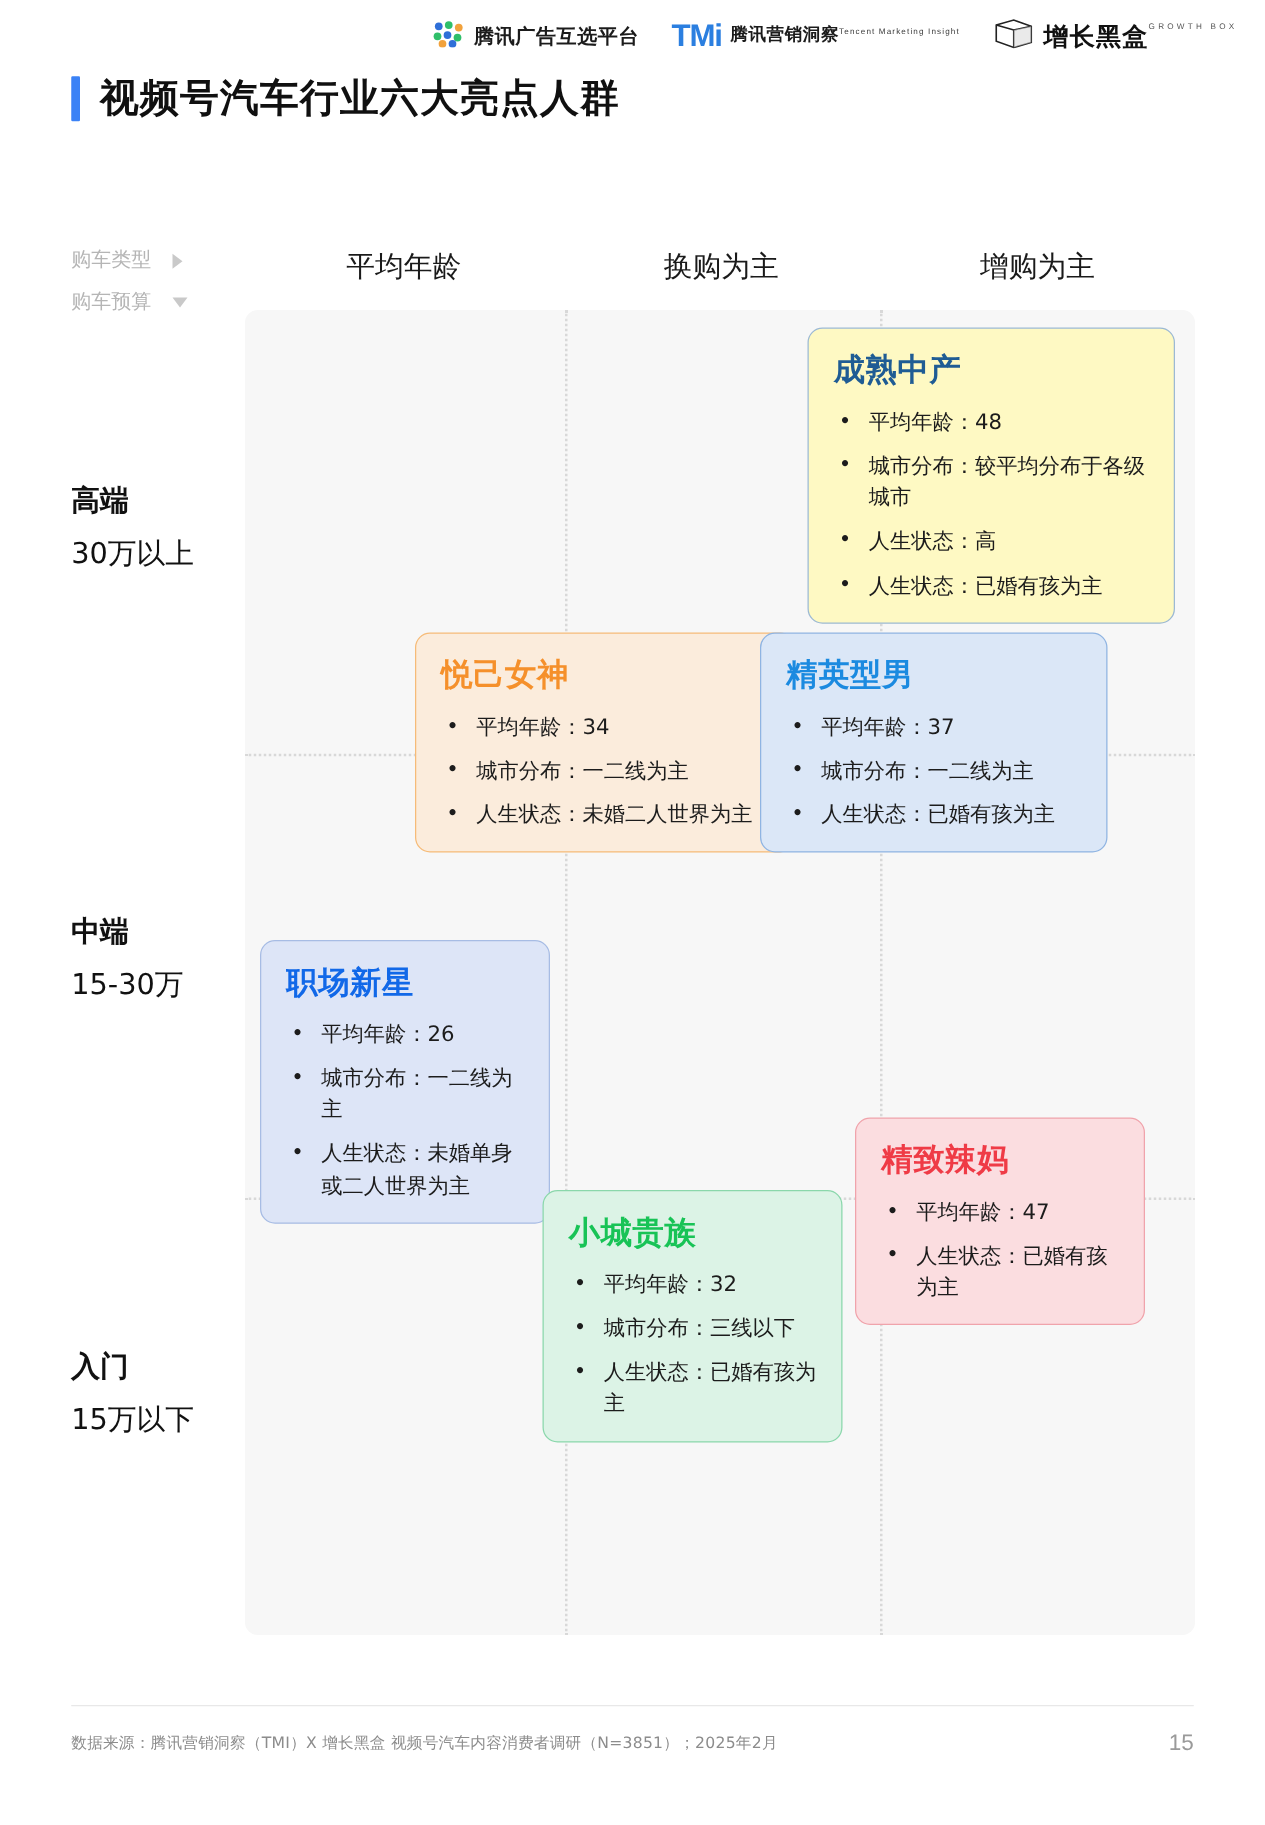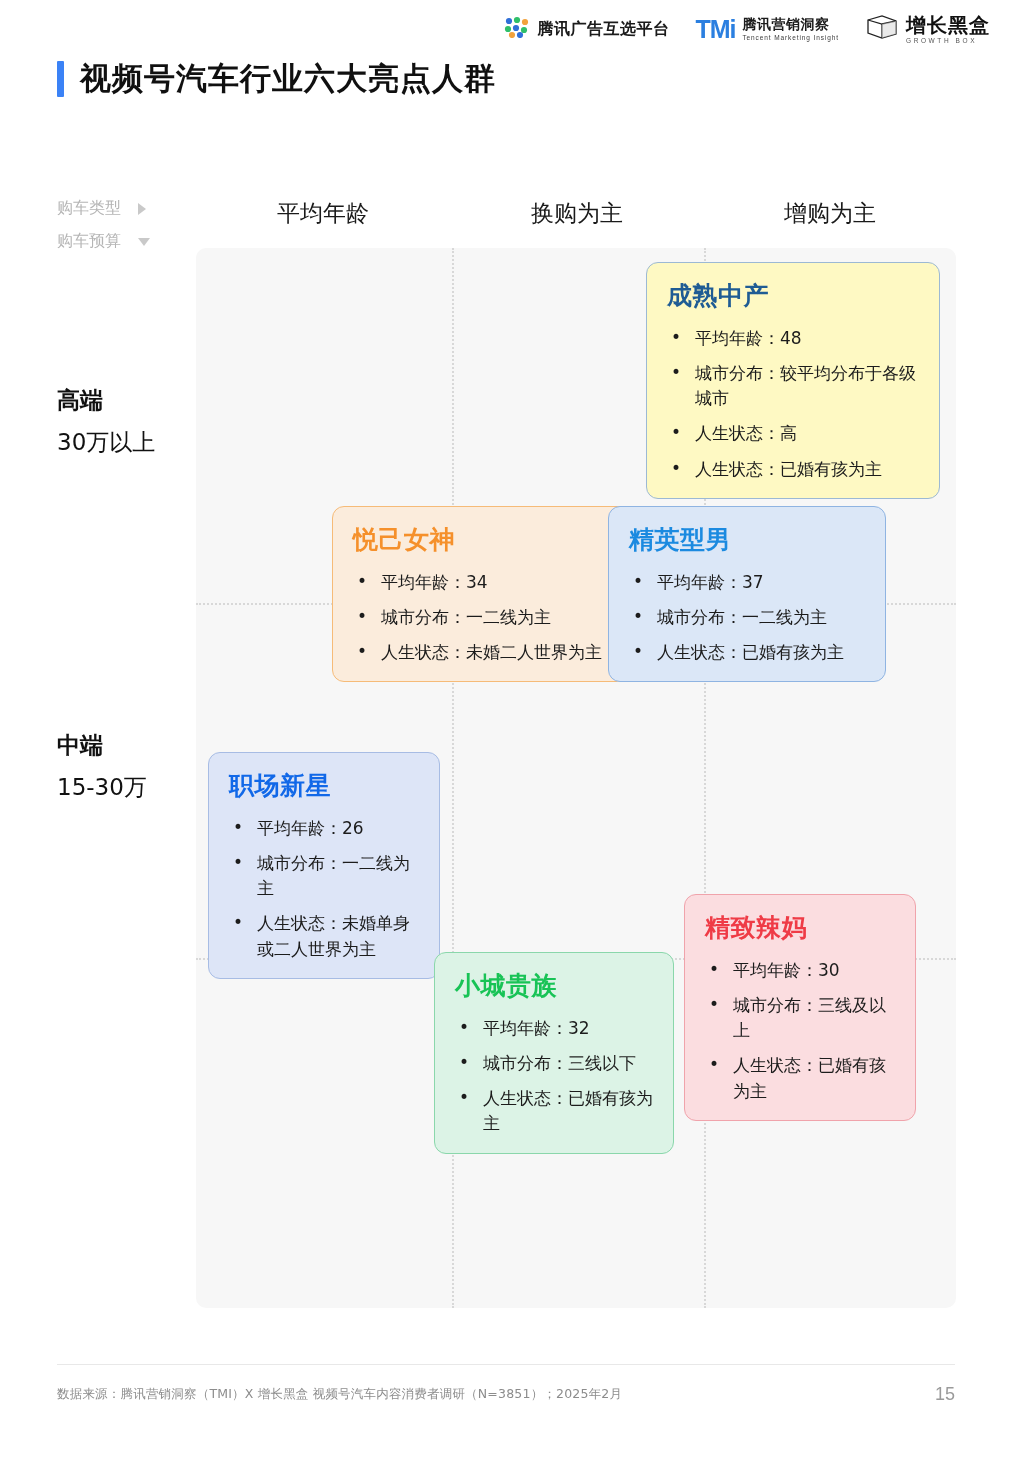--- a/index.html
+++ b/index.html
@@ -20,21 +20,21 @@
   }
   .logo { display: flex; align-items: center; gap: 7px; }
   .logo-text-cn {
     font-size: 16px; font-weight: 700; color: #1b1b1b; letter-spacing: .5px;
     font-family: "DejaVu Sans", sans-serif;
   }
   .logo-text-en {
     font-size: 6.5px; color: #3a3a3a; letter-spacing: .9px;
     font-family: "Liberation Sans", sans-serif; margin-top: 1px;
   }
-  .logo-stack { display: flex; flex-direction: column; justify-content: center; line-height: 1.12; }
+  .logo-stack { display: flex; flex-direction: row; justify-content: center; line-height: 1.12; }
   .tmi-word {
     font-size: 25px; font-weight: 800; color: #2b7fe0; letter-spacing: -1px;
     font-family: "Liberation Sans", sans-serif;
   }
   .gb-cn { font-size: 20px; font-weight: 700; color: #111; letter-spacing: 1px;
            font-family: "DejaVu Sans", sans-serif; }
   .gb-en { font-size: 6.5px; color: #555; letter-spacing: 2.6px; font-family: "Liberation Sans", sans-serif; }
 
   
   .title-row { position: absolute; top: 58px; left: 57px; display: flex; align-items: center; gap: 16px; }
@@ -175,20 +175,24 @@
   <div class="col-head c2">增购为主</div>
 
   <div class="row-label r0">
     <div class="rl-title">高端</div>
     <div class="rl-sub">30万以上</div>
   </div>
   <div class="row-label r1">
     <div class="rl-title">中端</div>
     <div class="rl-sub">15-30万</div>
   </div>
+  <div class="row-label r2">
+    <div class="rl-title">入门</div>
+    <div class="rl-sub">15万以下</div>
+  </div>
 
   <div class="matrix">
     <div class="vline" style="left:256px"></div>
     <div class="vline" style="left:508px"></div>
     <div class="hline" style="top:355px"></div>
     <div class="hline" style="top:710px"></div>
   </div>
 
   <div class="card" id="card-0" style="left: 646px; top: 262px; width: 294px; background: #fef9c3; border-color: rgb(156, 185, 212);">
     <div class="card-title" style="color: rgb(31, 92, 148);">成熟中产</div>
@@ -232,22 +236,21 @@
     <ul>
       <li>平均年龄：32</li>
       <li>城市分布：三线以下</li>
       <li>人生状态：已婚有孩为主</li>
     </ul>
   </div>
 
   <div class="card" id="card-5" style="left: 684px; top: 894px; width: 232px; background: rgb(251, 221, 224); border-color: rgb(240, 163, 171);">
     <div class="card-title" style="color: rgb(239, 59, 70);">精致辣妈</div>
     <ul>
-      <li>平均年龄：30</li>
-      <li>城市分布：三线及以上</li>
+      <li>平均年龄：47</li>
       <li>人生状态：已婚有孩为主</li>
     </ul>
   </div>
 
   <div class="footer-rule"></div>
   <div class="footer-src">数据来源：腾讯营销洞察（TMI）X 增长黑盒  视频号汽车内容消费者调研（N=3851）；2025年2月</div>
   <div class="footer-page">15</div>
 
 </div>
 

